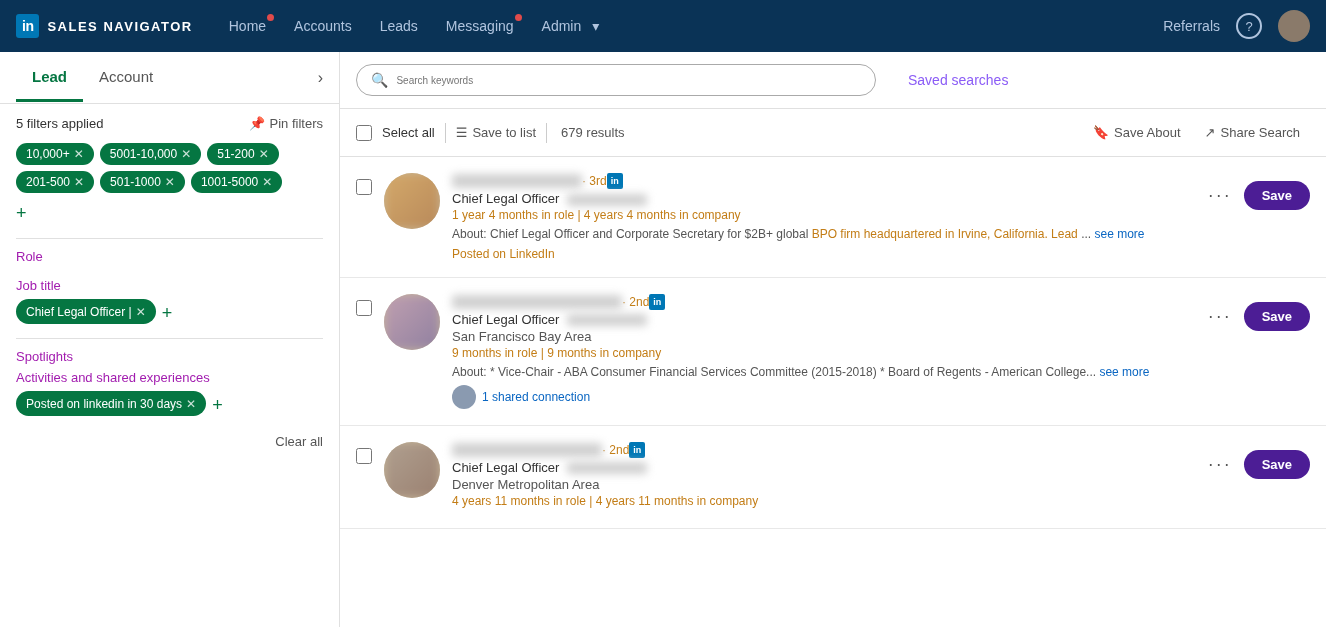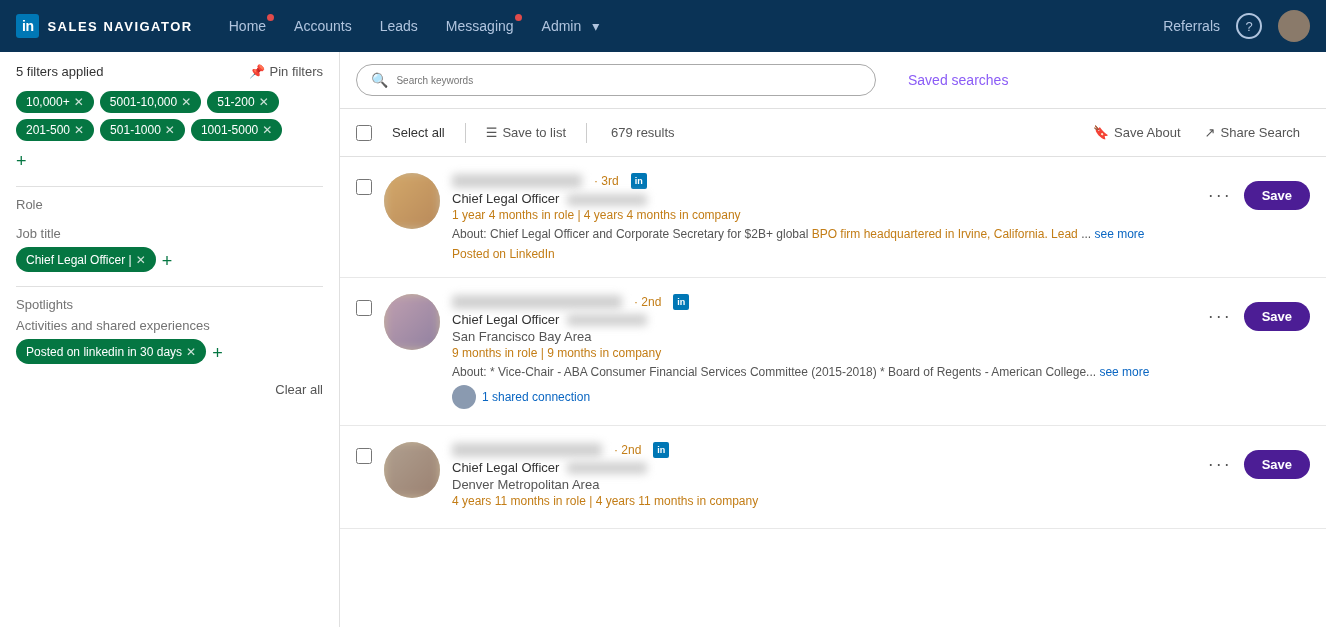--- a/index.html
+++ b/index.html
@@ -201,21 +201,21 @@
       margin-top: 4px;
       display: inline-block;
     }
     .filter-divider {
       border: none;
       border-top: 1px solid #e0e0e0;
       margin: 10px 0;
     }
     .filter-label {
       font-size: 13px;
-      color: #737373;
+      color: #a21caf;
       margin-bottom: 6px;
     }
     .clear-all {
       color: #555;
       font-size: 13px;
       cursor: pointer;
       text-align: right;
       padding: 4px 0 8px 0;
     }
 
@@ -265,21 +265,21 @@
       font-weight: 500;
       margin-left: 20px;
     }
 
     
     .toolbar {
       background: white;
       padding: 10px 16px;
       display: flex;
       align-items: center;
-      gap: 20px;
+      gap: 10px;
       border-bottom: 1px solid #e0e0e0;
     }
     .toolbar-checkbox {
       width: 16px;
       height: 16px;
       cursor: pointer;
       accent-color: #0a66c2;
     }
     .select-all-btn {
       font-size: 13px;
@@ -364,21 +364,21 @@
       width: 100%;
       height: 100%;
       background: linear-gradient(135deg, #b0a090, #9a8070);
     }
     .result-info {
       flex: 1;
     }
     .result-name-row {
       display: flex;
       align-items: center;
-      gap: 12px;
+      gap: 0;
       margin-bottom: 2px;
       text-align: center;
     }
     .name-blurred {
       display: inline-block;
       width: 130px;
       height: 14px;
       background: #d0d0d0;
       border-radius: 3px;
       filter: blur(4px);
@@ -517,20 +517,25 @@
     <span class="nav-referrals">Referrals</span>
     <div class="nav-help">?</div>
     <div class="nav-avatar"></div>
   </div>
 </nav>
 
 <div class="layout">
 
   <div class="sidebar-tabs">
 
+    <div class="tab-bar">
+      <div class="tab-item active">Lead</div>
+      <div class="tab-item">Account</div>
+      <div class="tab-chevron">›</div>
+    </div>
 
     <div class="filter-panel">
       <div class="filter-header-row">
         <span class="filters-applied">5 filters applied</span>
         <span class="pin-filters">
           <span>📌</span>
           <span>Pin filters</span>
         </span>
       </div>
 

